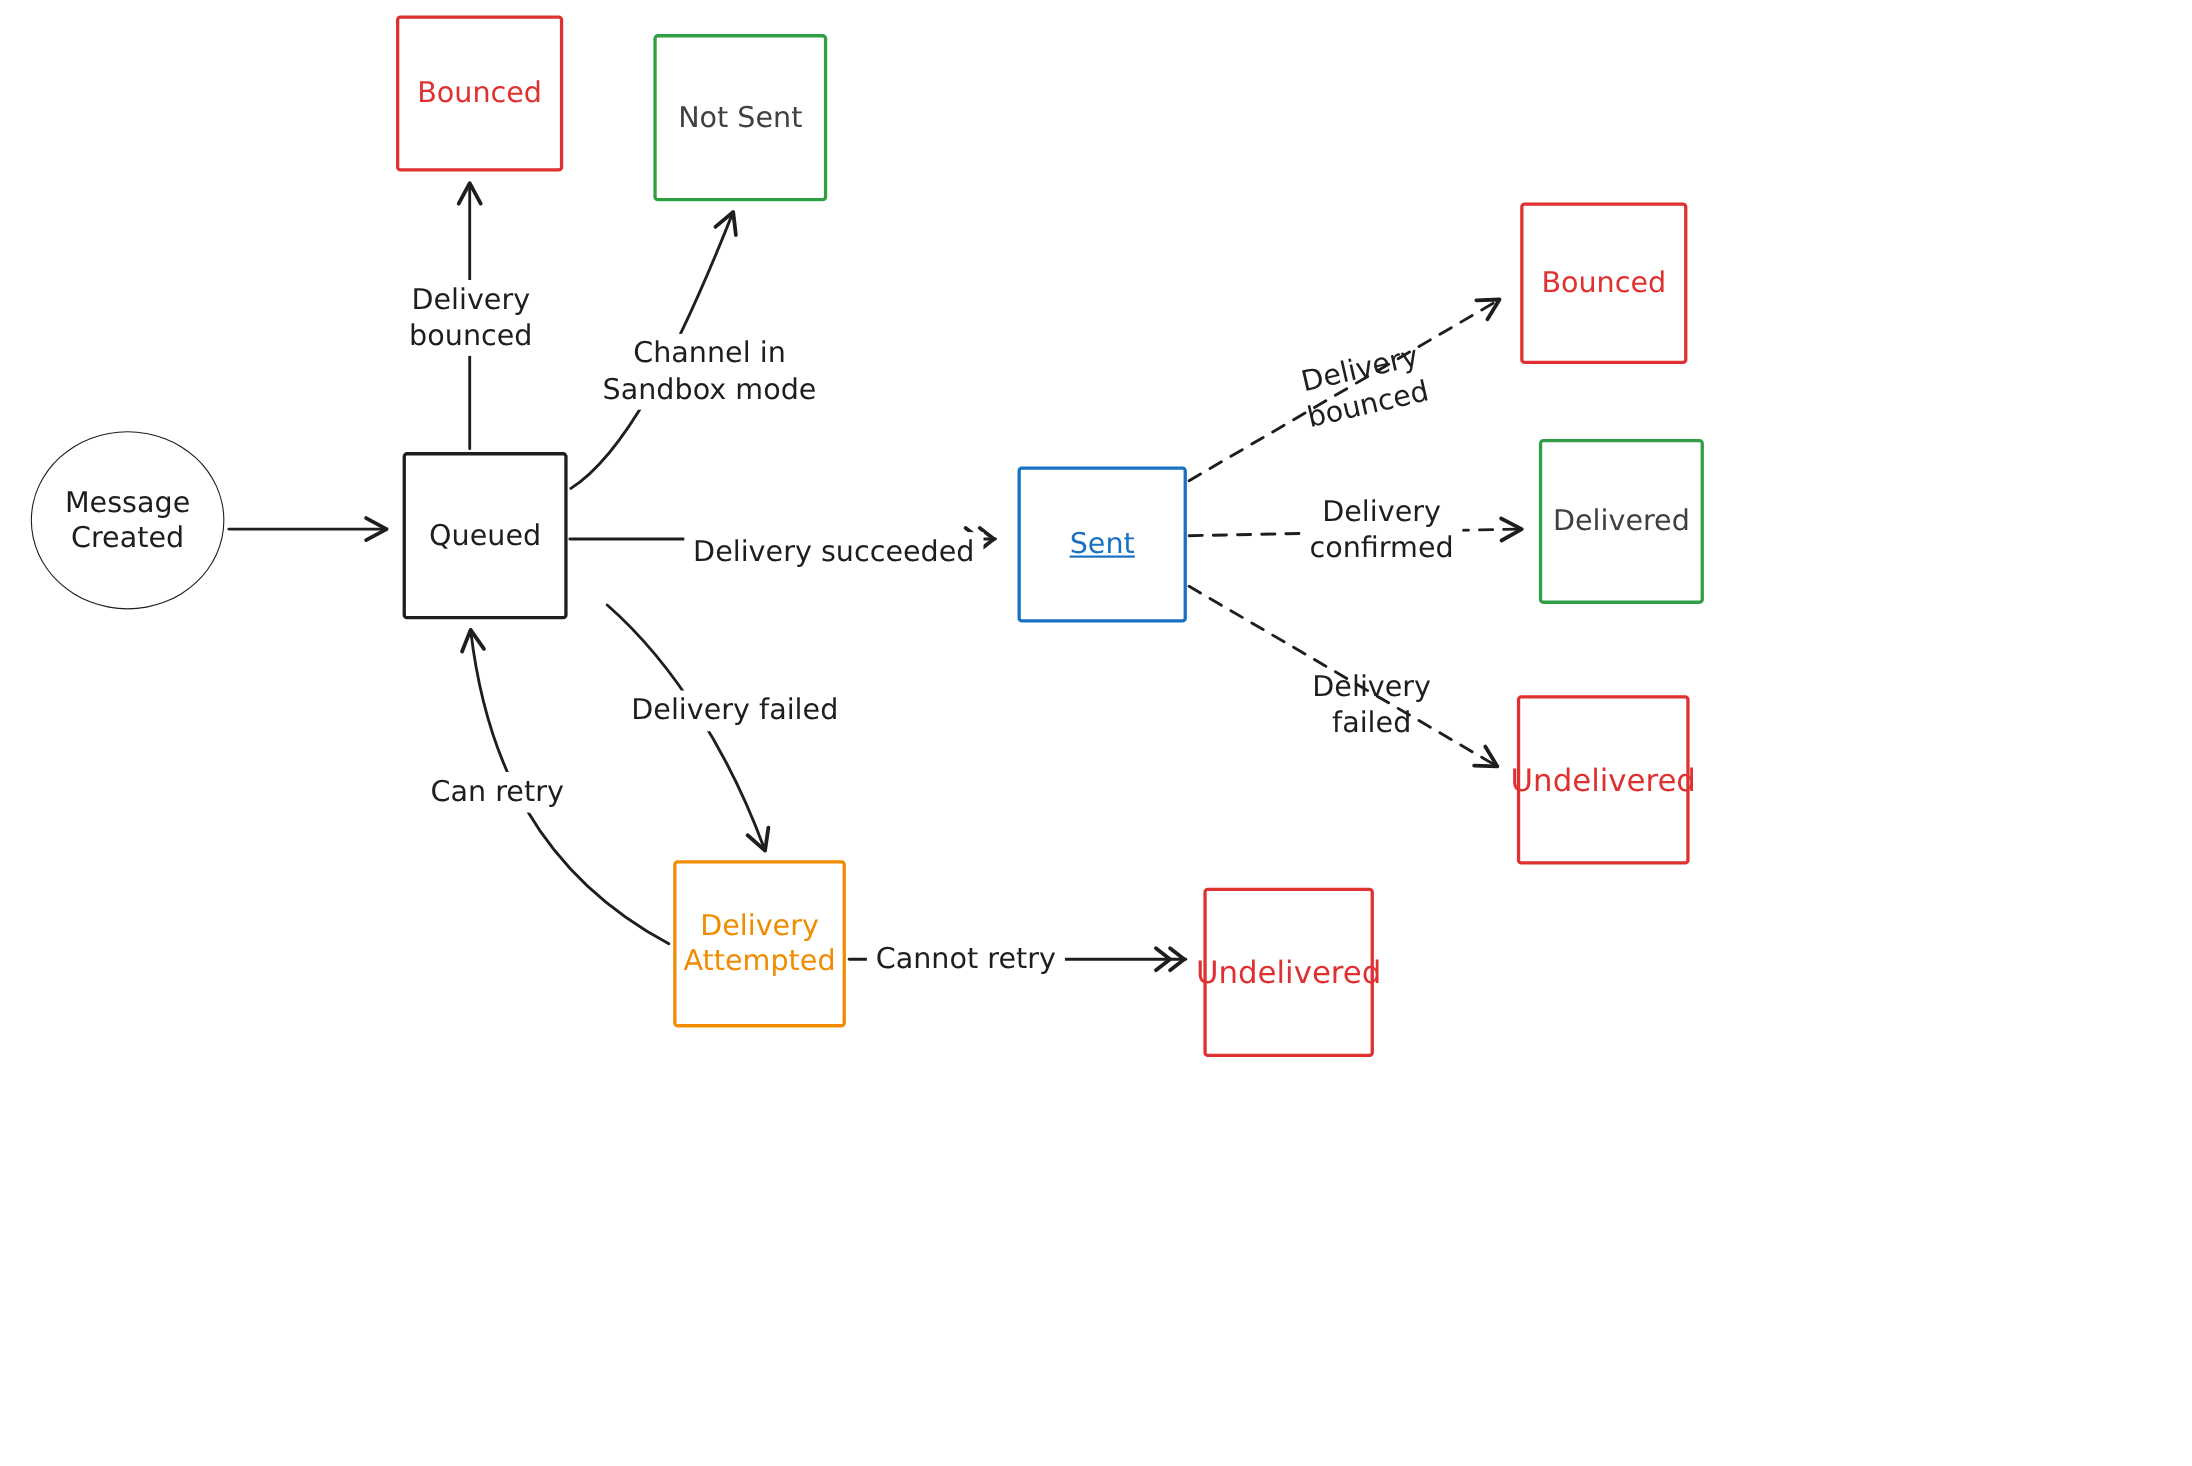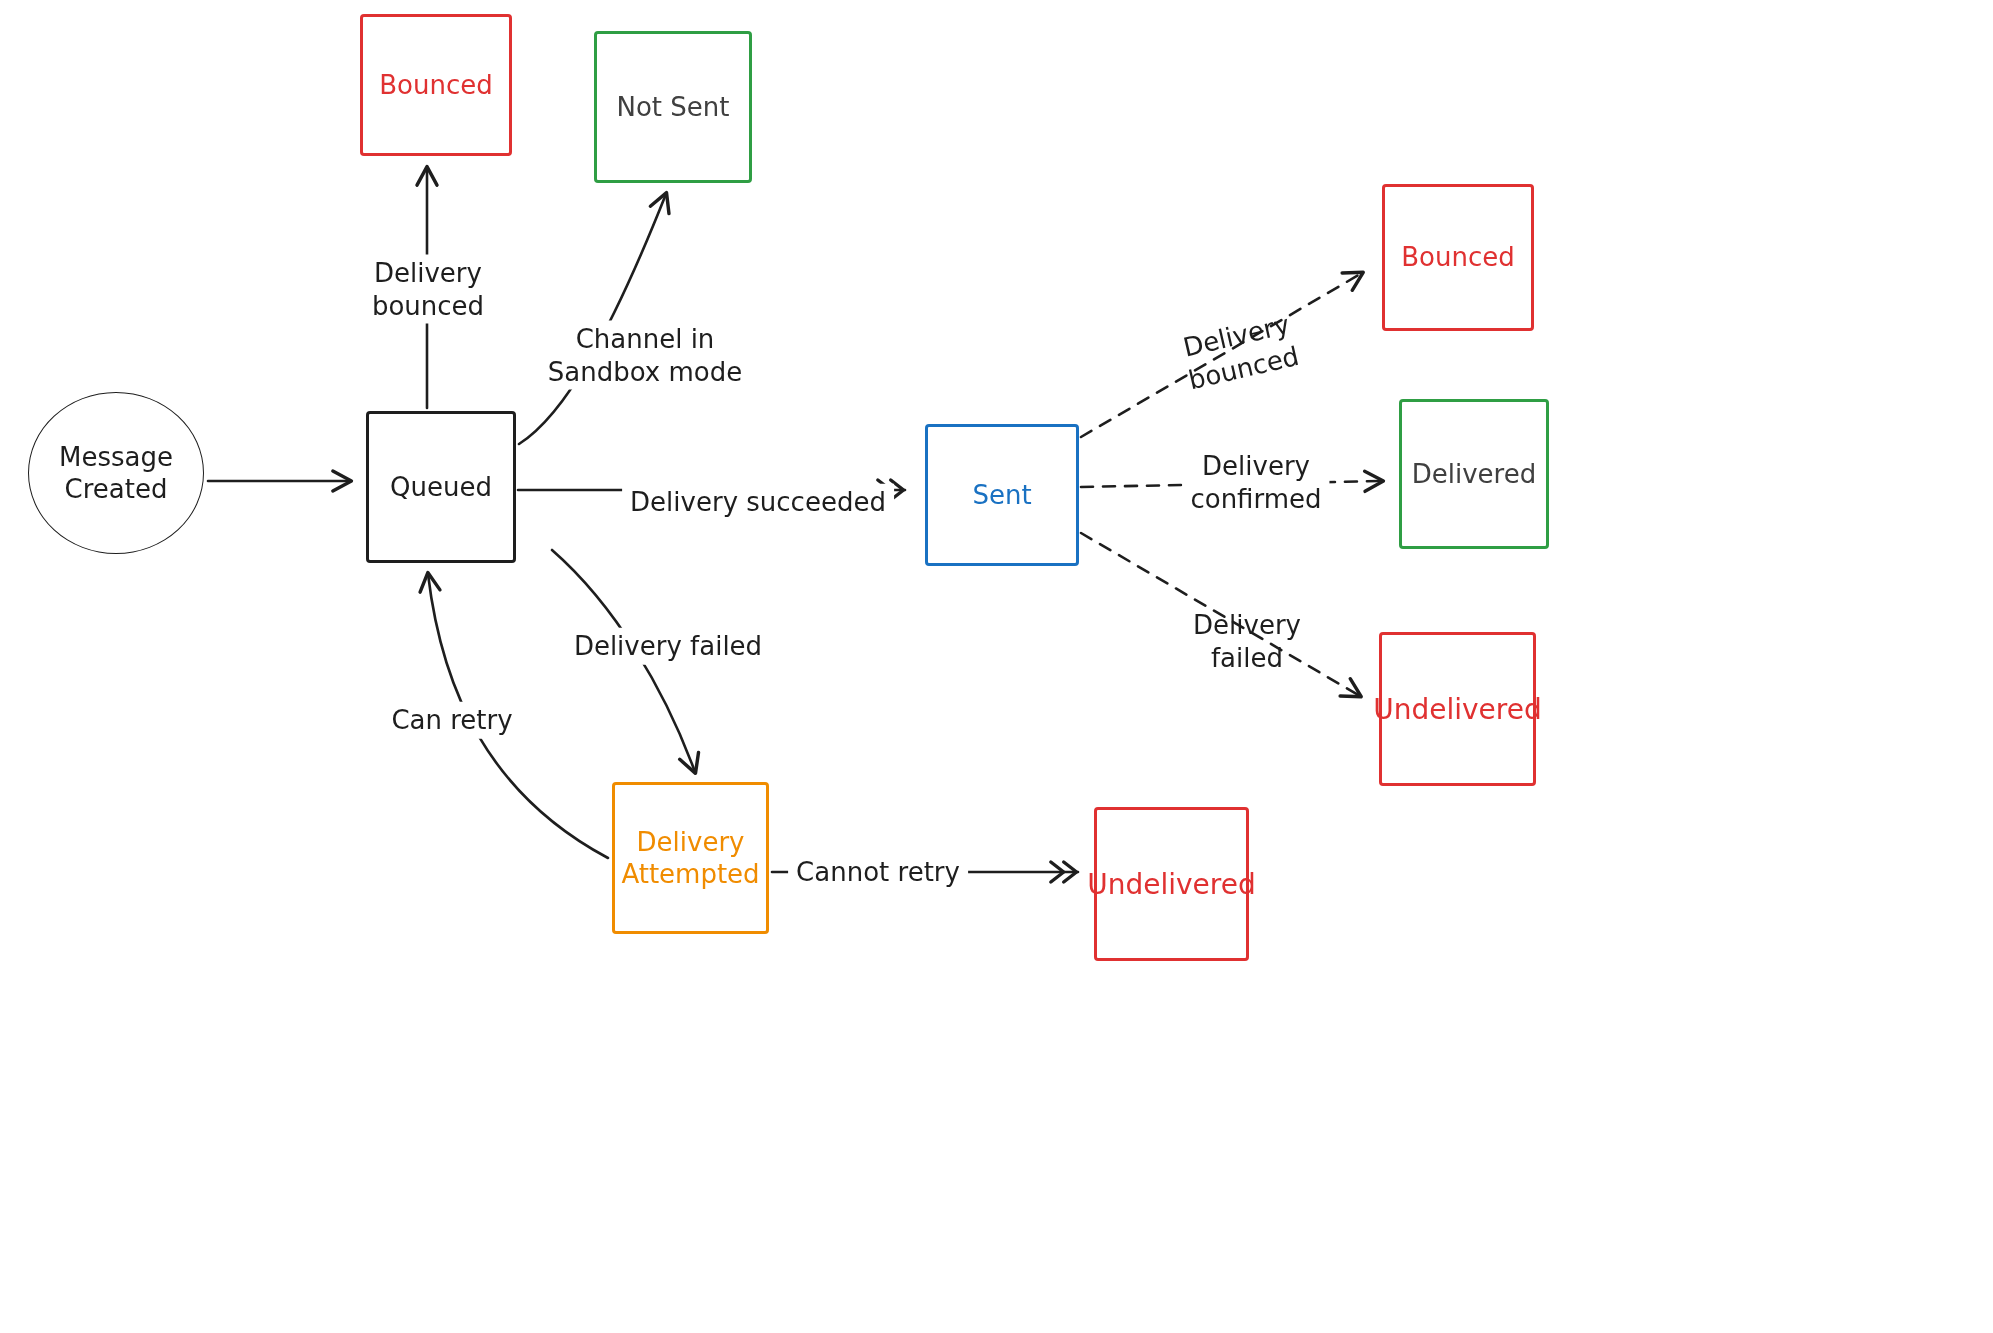--- a/index.html
+++ b/index.html
@@ -11,21 +11,21 @@
   .node{
     position:absolute;display:flex;align-items:center;justify-content:center;
     text-align:center;white-space:pre-line;font-size:26px;line-height:1.25;
     background:#ffffff;box-sizing:border-box;
   }
   .rect{border:3px solid #1e1e1e;border-radius:4px;}
   .circle{border:1px solid #ec4899;border-radius:50%;}
   .c-black{border-color:#1e1e1e;color:#1e1e1e;}
   .c-red{border-color:#e03131;color:#e03131;}
   .c-green{border-color:#2f9e44;color:#404040;}
-  .c-blue{border-color:#1971c2;color:#1971c2;}
+  .c-blue{border-color:#1971c2;color:#1971c2;text-decoration:underline;}
   .c-orange{border-color:#f08c00;color:#f08c00;}
   .small-text{font-size:28px;}
   .edge-label{
     position:absolute;transform:translate(-50%,-50%);text-align:center;
     white-space:pre-line;font-size:26px;line-height:1.25;color:#1e1e1e;
   }
   .masked{background:#ffffff;padding:2px 8px;}
   .tilt{transform:translate(-50%,-50%) rotate(-13deg);}
   .caption{
     position:absolute;left:22px;top:990px;font-size:31px;letter-spacing:.5px;
@@ -98,21 +98,21 @@
 Attempted</span>
   </div>
 
   <div class="node rect c-red small-text" style="left:1094px;top:807px;width:155px;height:154px;">
     <span>Undelivered</span>
   </div>
 
   <div class="edge-label masked" style="left:428px;top:289px;">Delivery
 bounced</div>
 
-  <div class="edge-label masked" style="left:645px;top:355px;">Channel in
+  <div class="edge-label masked" style="left:645px;top:338px;">Channel in
 Sandbox mode</div>
 
   <div class="edge-label masked" style="left:730px;top:502px;margin-left:28px;">Delivery succeeded</div>
 
   <div class="edge-label tilt" style="left:1240px;top:352px;">Delivery
 bounced</div>
 
   <div class="edge-label masked" style="left:1256px;top:482px;">Delivery
 confirmed</div>
 

